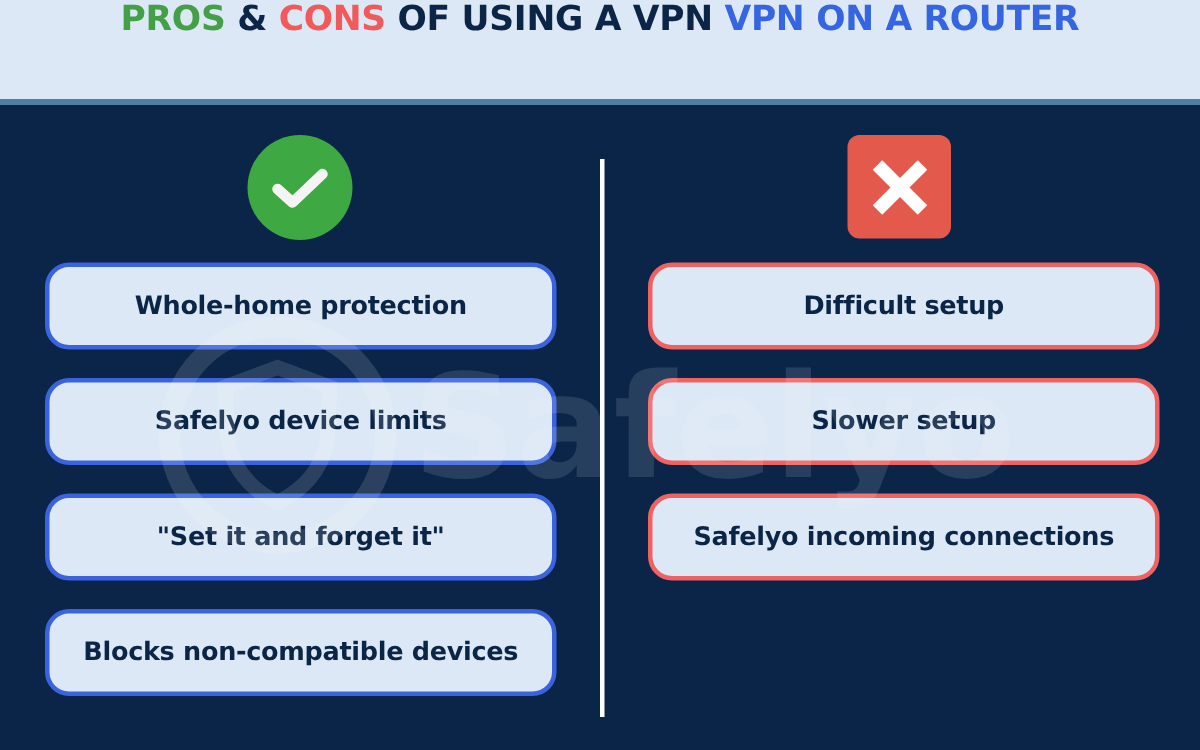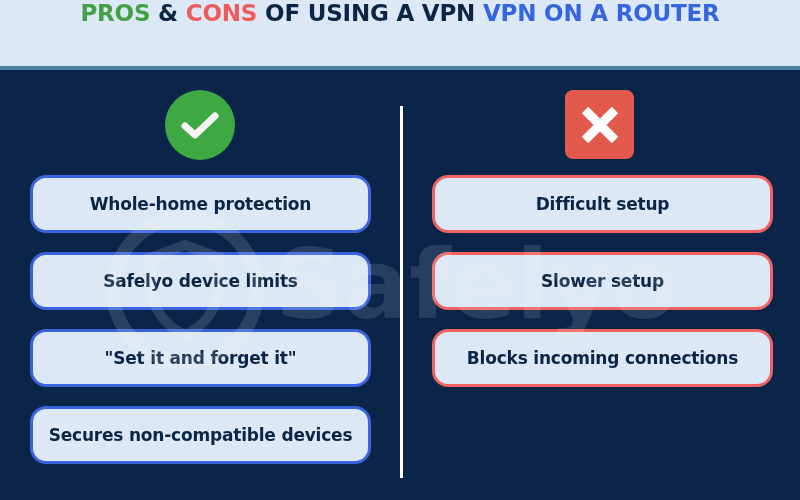--- a/index.html
+++ b/index.html
@@ -81,27 +81,27 @@
     <line x1="36" y1="6" x2="6" y2="36" stroke="#ffffff" stroke-width="9"></line>
   </svg>
 </div>
 
 <div class="divider"></div>
 
 <div class="col left">
   <div class="item">Whole-home protection</div>
   <div class="item">Safelyo device limits</div>
   <div class="item">"Set it and forget it"</div>
-  <div class="item">Secures non-compatible devices</div>
+  <div class="item">Blocks non-compatible devices</div>
 </div>
 
 <div class="col right">
   <div class="item">Difficult setup</div>
   <div class="item">Slower setup</div>
-  <div class="item">Blocks incoming connections</div>
+  <div class="item">Safelyo incoming connections</div>
 </div>
 
 <svg class="watermark" viewBox="0 0 800 500">
   <g opacity="0.13" fill="none" stroke="#ffffff" stroke-width="14">
     <circle cx="185" cy="290" r="72"></circle>
     <path d="M185 245 L220 258 L218 295 Q212 322 185 335 Q158 322 152 295 L150 258 Z" stroke-width="10"></path>
   </g>
   <text x="275" y="318" font-family="DejaVu Sans, sans-serif" font-size="96" font-weight="bold" fill="#ffffff" fill-opacity="0.12">Safelyo</text>
 </svg>
 

